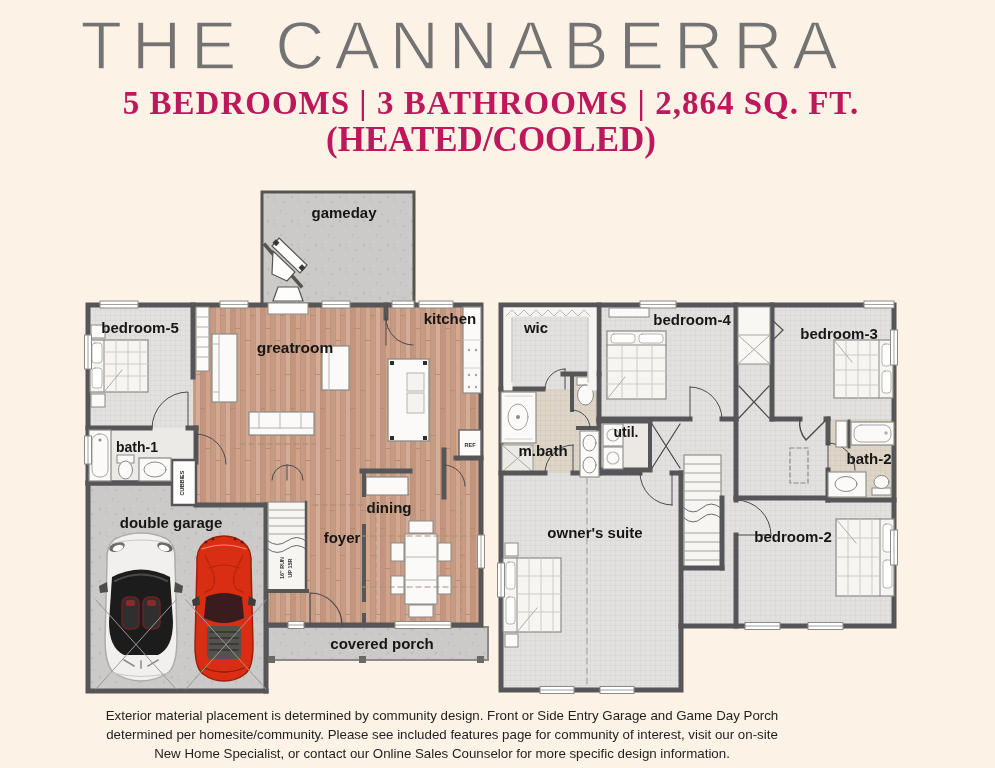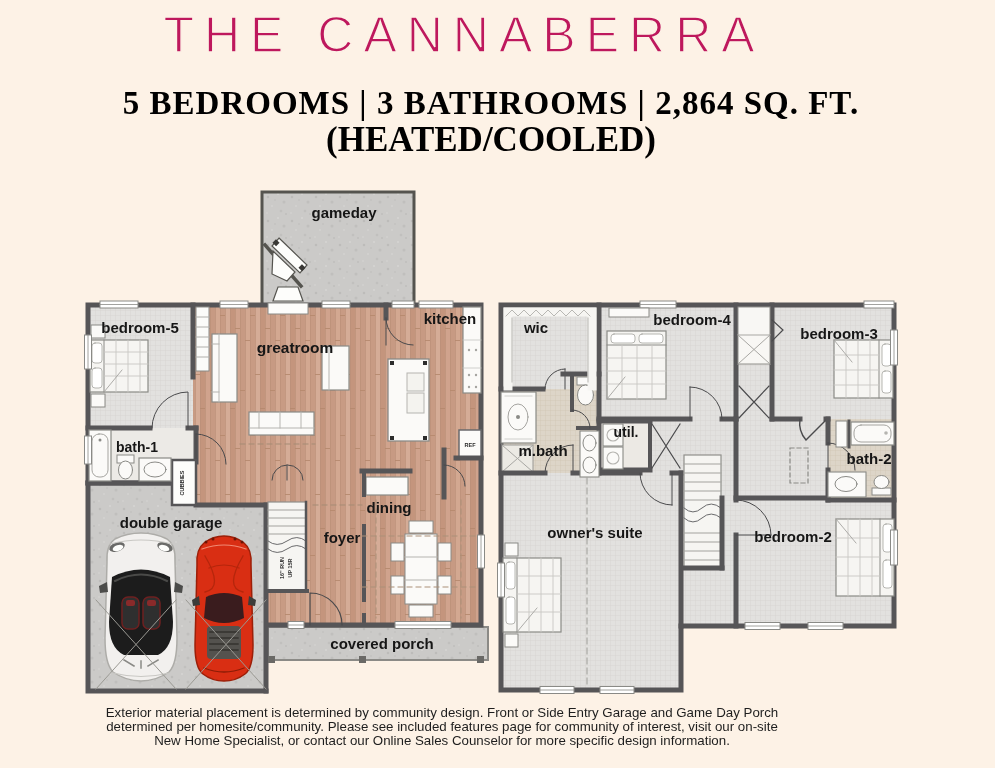--- a/index.html
+++ b/index.html
@@ -1,21 +1,21 @@
 <!DOCTYPE html>
 <html><head>
 <meta charset="utf-8">
 <style>
   html,body{margin:0;padding:0;}
   body{width:995px;height:768px;background:#fdf2e6;font-family:"Liberation Sans",sans-serif;position:relative;overflow:hidden;}
-  .title{position:absolute;left:0;top:6px;width:928px;text-align:center;font-size:50px;letter-spacing:10px;color:#be185d;font-weight:400;-webkit-text-stroke:1.4px #fdf2e6;}
-  .sub{position:absolute;left:0;width:982px;text-align:center;font-family:"Liberation Serif",serif;font-weight:700;color:#000000;}
+  .title{position:absolute;left:0;top:6px;width:928px;text-align:center;font-size:68px;letter-spacing:10px;color:#737373;font-weight:400;-webkit-text-stroke:1.4px #fdf2e6;}
+  .sub{position:absolute;left:0;width:982px;text-align:center;font-family:"Liberation Serif",serif;font-weight:700;color:#be185d;}
   .sub1{top:85px;font-size:33px;letter-spacing:1px;}
   .sub2{top:120px;font-size:35px;}
-  .disc{position:absolute;left:0;top:706px;width:884px;text-align:center;font-size:13.3px;line-height:14px;color:#1e1e1e;}
+  .disc{position:absolute;left:0;top:706px;width:884px;text-align:center;font-size:13.3px;line-height:19px;color:#1e1e1e;}
 </style>
 </head>
 <body>
 
 <div class="title">THE CANNABERRA</div>
 
 <div class="sub sub1">5 BEDROOMS | 3 BATHROOMS | 2,864 SQ. FT.</div>
 
 <div class="sub sub2">(HEATED/COOLED)</div>
 

